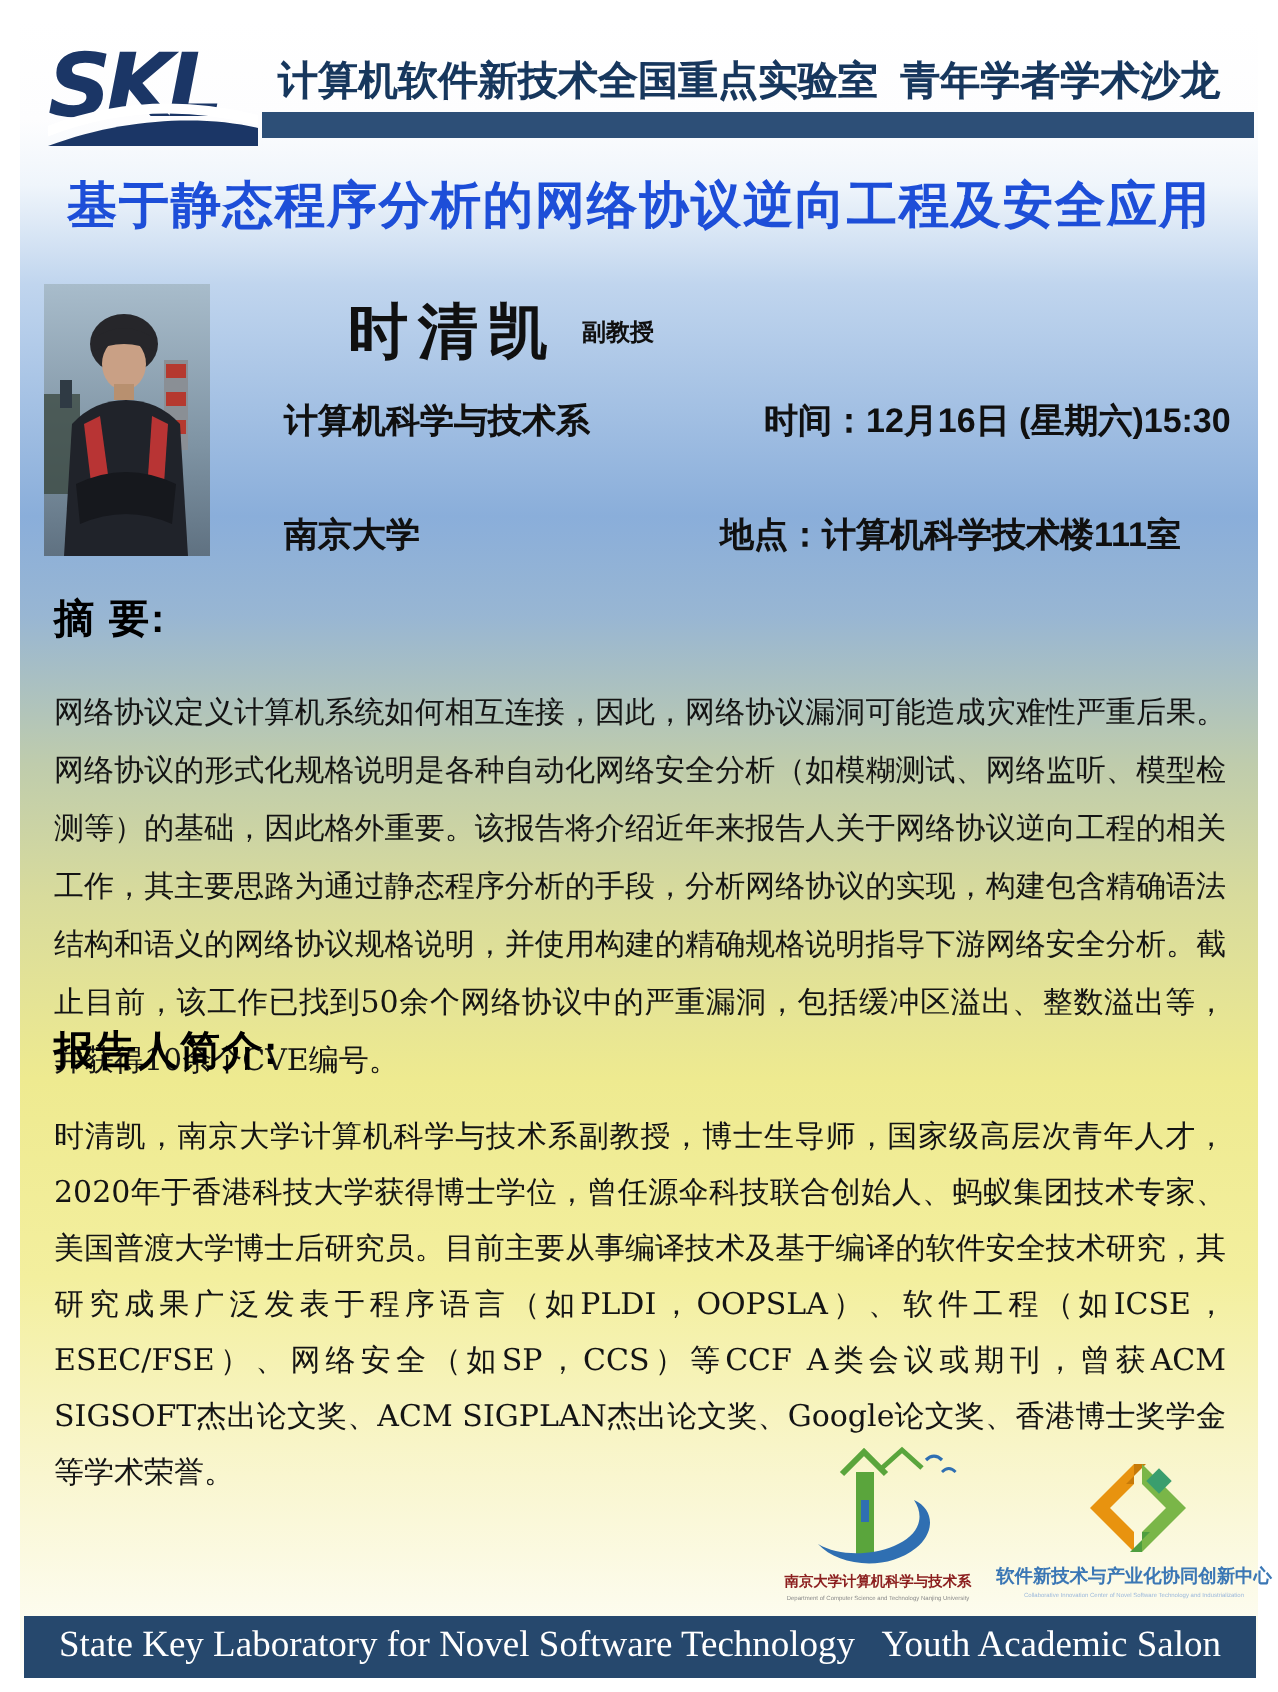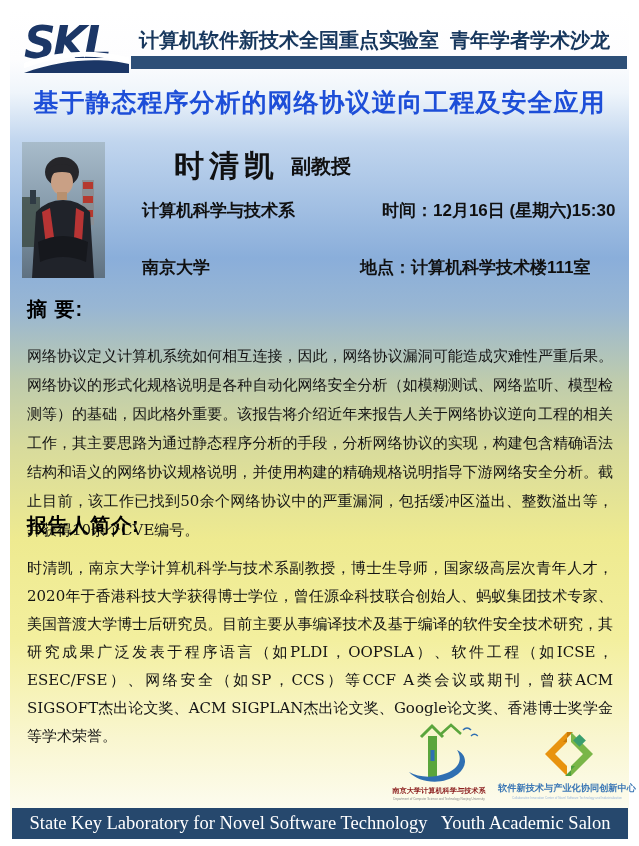--- a/index.html
+++ b/index.html
@@ -32,21 +32,21 @@
   .main-title{
     position:absolute;left:0;top:86px;width:639px;text-align:center;
     font-size:25px;font-weight:bold;color:#1d4ed8;letter-spacing:1px;white-space:pre;
   }
   .photo{position:absolute;left:22px;top:142px;width:83px;height:136px;}
   .name-row{position:absolute;left:142px;top:146px;display:flex;align-items:center;gap:12px;margin-left:32px;}
   .speaker-name{
     font-family:"DejaVu Serif","Liberation Serif",serif;
     font-size:30px;font-weight:bold;color:#101010;letter-spacing:5px;
   }
-  .speaker-title{font-size:20px;font-weight:bold;color:#101010;}
+  .speaker-title{font-size:12px;font-weight:bold;color:#101010;}
   .info-text{position:absolute;font-size:17px;font-weight:600;color:#101010;white-space:pre;}
   .dept{left:142px;top:199px;}
   .time{left:382px;top:199px;}
   .univ{left:142px;top:256px;}
   .loc{left:360px;top:256px;}
   .section-heading{
     position:absolute;left:27px;font-size:20px;font-weight:bold;color:#000;
     letter-spacing:1px;white-space:pre;
   }
   .abstract-heading{top:296px;}

